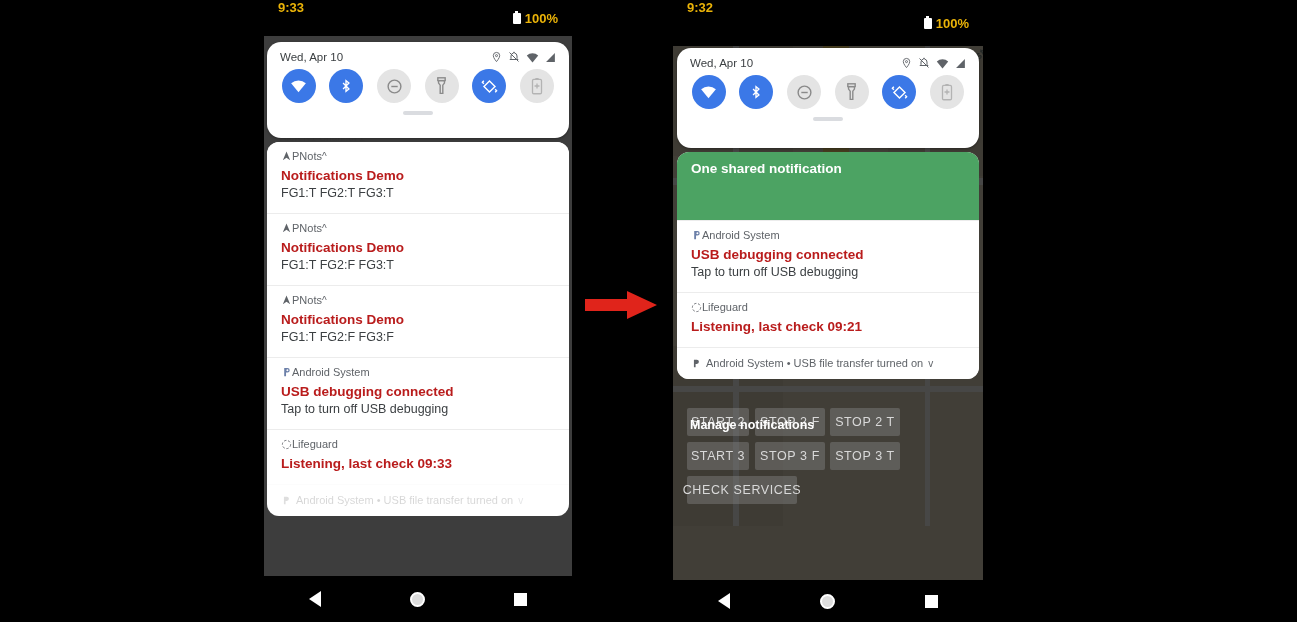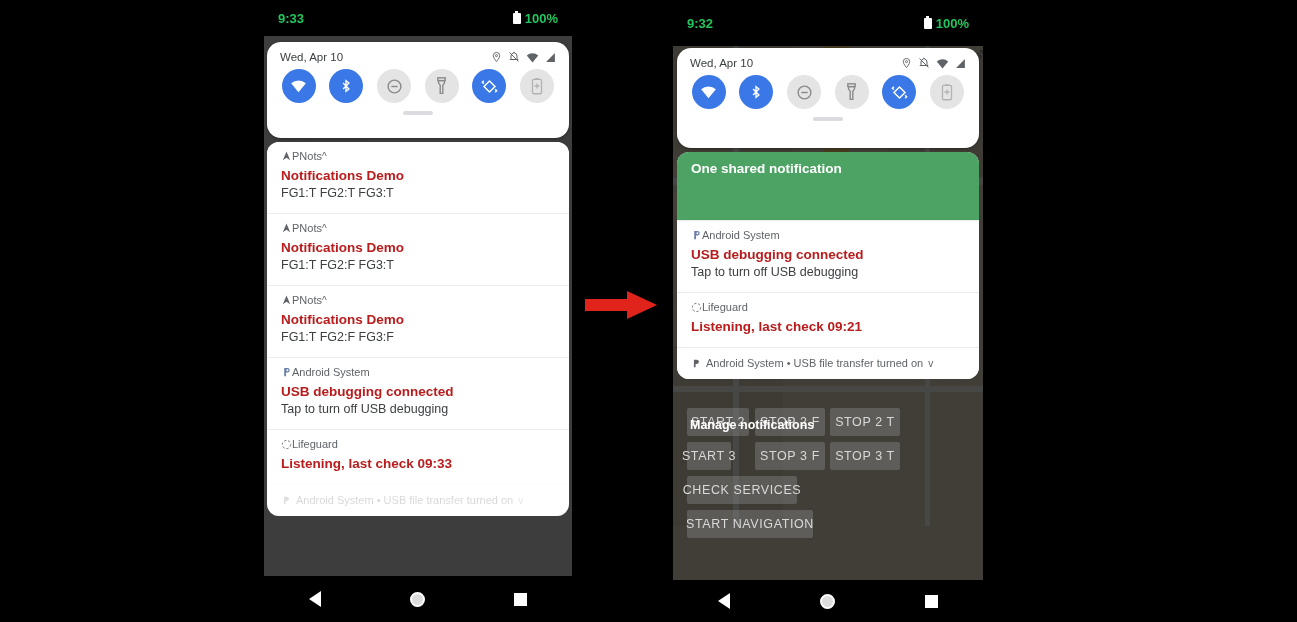--- a/index.html
+++ b/index.html
@@ -10,22 +10,22 @@
   }
   .stage { position: relative; width: 1297px; height: 622px; background: #000; }
 
   
   .phone { position: absolute; background: #000; }
   #phone-left  { left: 264px; top: 0px;  width: 308px; height: 622px; }
   #phone-right { left: 673px; top: 0px;  width: 310px; height: 622px; }
 
   .statusbar {
     position: absolute; left: 0; right: 0; top: 0;
-    display: flex; align-items: center; justify-content: space-between;
-    color: #22c55e; font-size: 13px; font-weight: bold;
+    display: flex; justify-content: space-between;
+    color: #eab308; font-size: 13px; font-weight: bold;
     padding: 0 14px;
   }
   #phone-left .statusbar  { height: 36px; }
   #phone-right .statusbar { height: 46px; }
   .statusbar .right { display: flex; align-items: center; gap: 4px; }
   .batt-glyph { display:inline-block; width: 8px; height: 12px; position: relative; }
   .batt-glyph:before{
     content:""; position:absolute; left:0; top:1px; width:8px; height:11px;
     background:#fff; border-radius:1px;
   }
@@ -322,26 +322,25 @@
         <div class="map-poi" style="left:176px;top:110px;width:90px;">Google Android<br>Lawn Statues</div>
         <div class="poi-pin" style="left:268px;top:112px;"></div>
         <div class="gmlogo" style="left:14px;top:153px;"><span>G</span><span>o</span><span>o</span><span>g</span><span>l</span><span>e</span></div>
       </div>
       <div class="map-scrim"></div>
 
       <div class="appbtn" style="left:14px; top:362px; width:62px; height:28px;">START 2</div>
       <div class="appbtn" style="left:82px; top:362px; width:70px; height:28px;">STOP 2 F</div>
       <div class="appbtn" style="left:157px;top:362px; width:70px; height:28px;text-align:right;">STOP 2 T</div>
 
-      <div class="appbtn" style="left:14px; top:396px; width:44px; height:28px;">START 3</div>
+      <div class="appbtn" style="left:14px; top:396px; width:62px; height:28px;">START 3</div>
       <div class="appbtn" style="left:82px; top:396px; width:70px; height:28px;">STOP 3 F</div>
       <div class="appbtn" style="left:157px;top:396px; width:70px; height:28px;">STOP 3 T</div>
 
       <div class="appbtn" style="left:14px; top:430px; width:110px;height:28px;">CHECK SERVICES</div>
-      <div class="appbtn" style="left:14px; top:464px; width:126px;height:28px;">START NAVIGATION</div>
 
       <div class="qs">
         <div class="qs-head">
           <div class="qs-date">Wed, Apr 10</div>
           <div class="qs-icons">
             <svg class="icon-svg" width="11" height="12" viewBox="0 0 24 24" fill="none" stroke="#5f6368" stroke-width="2">
                 <path d="M12 2a7 7 0 0 0-7 7c0 5 7 13 7 13s7-8 7-13a7 7 0 0 0-7-7z"></path>
                 <circle cx="12" cy="9" r="2.2"></circle>
               </svg>
             <svg class="icon-svg" width="12" height="12" viewBox="0 0 24 24" fill="none" stroke="#5f6368" stroke-width="2">

